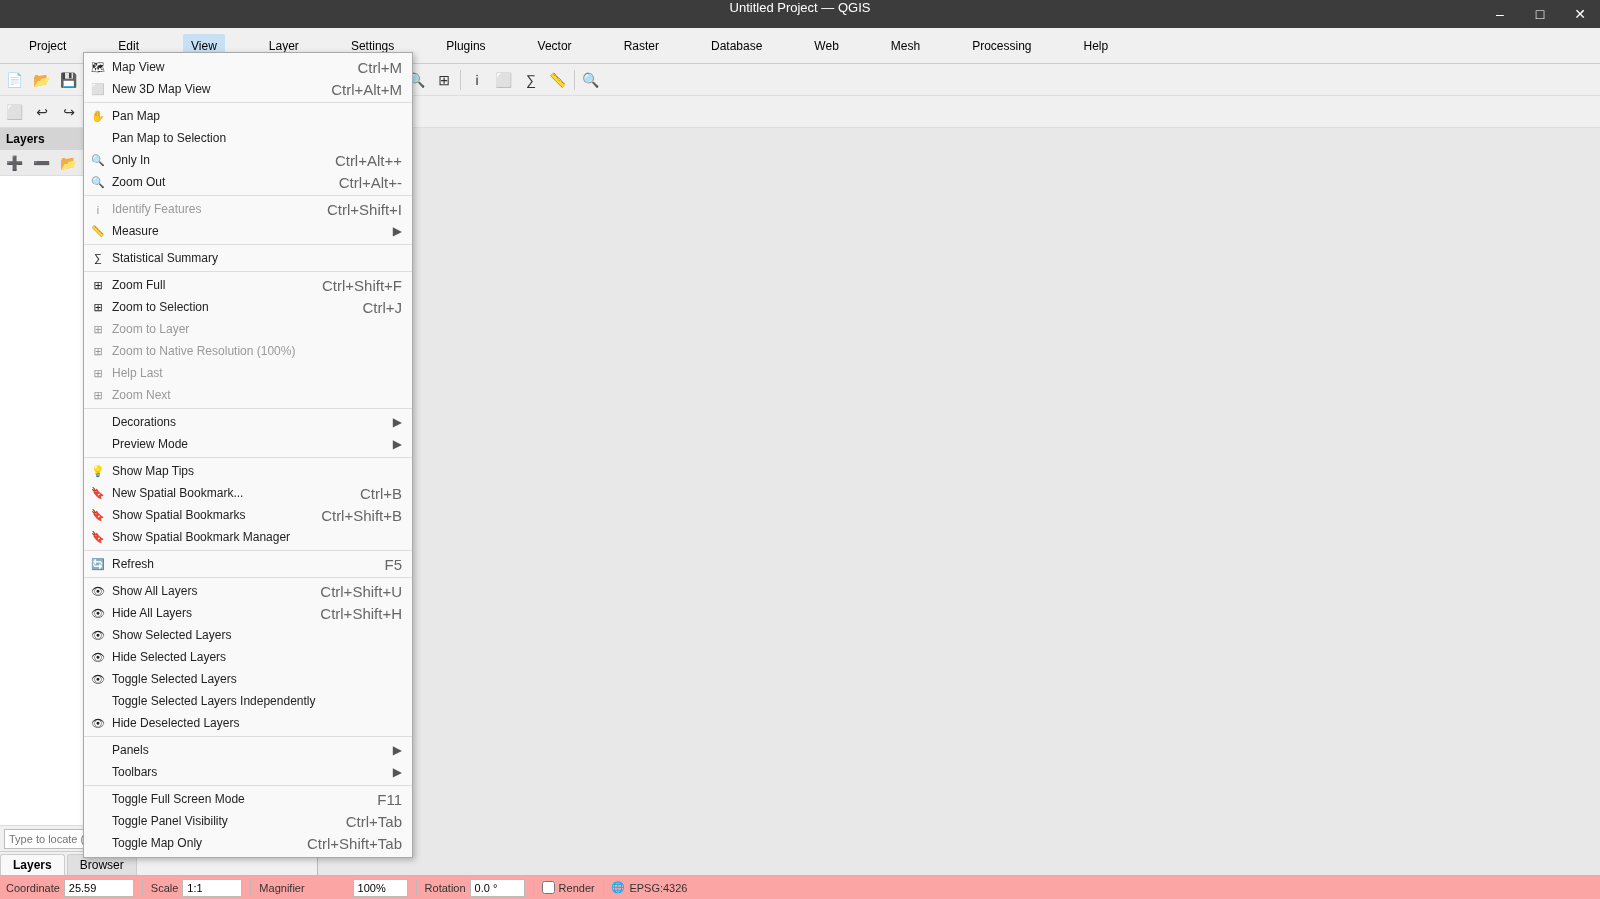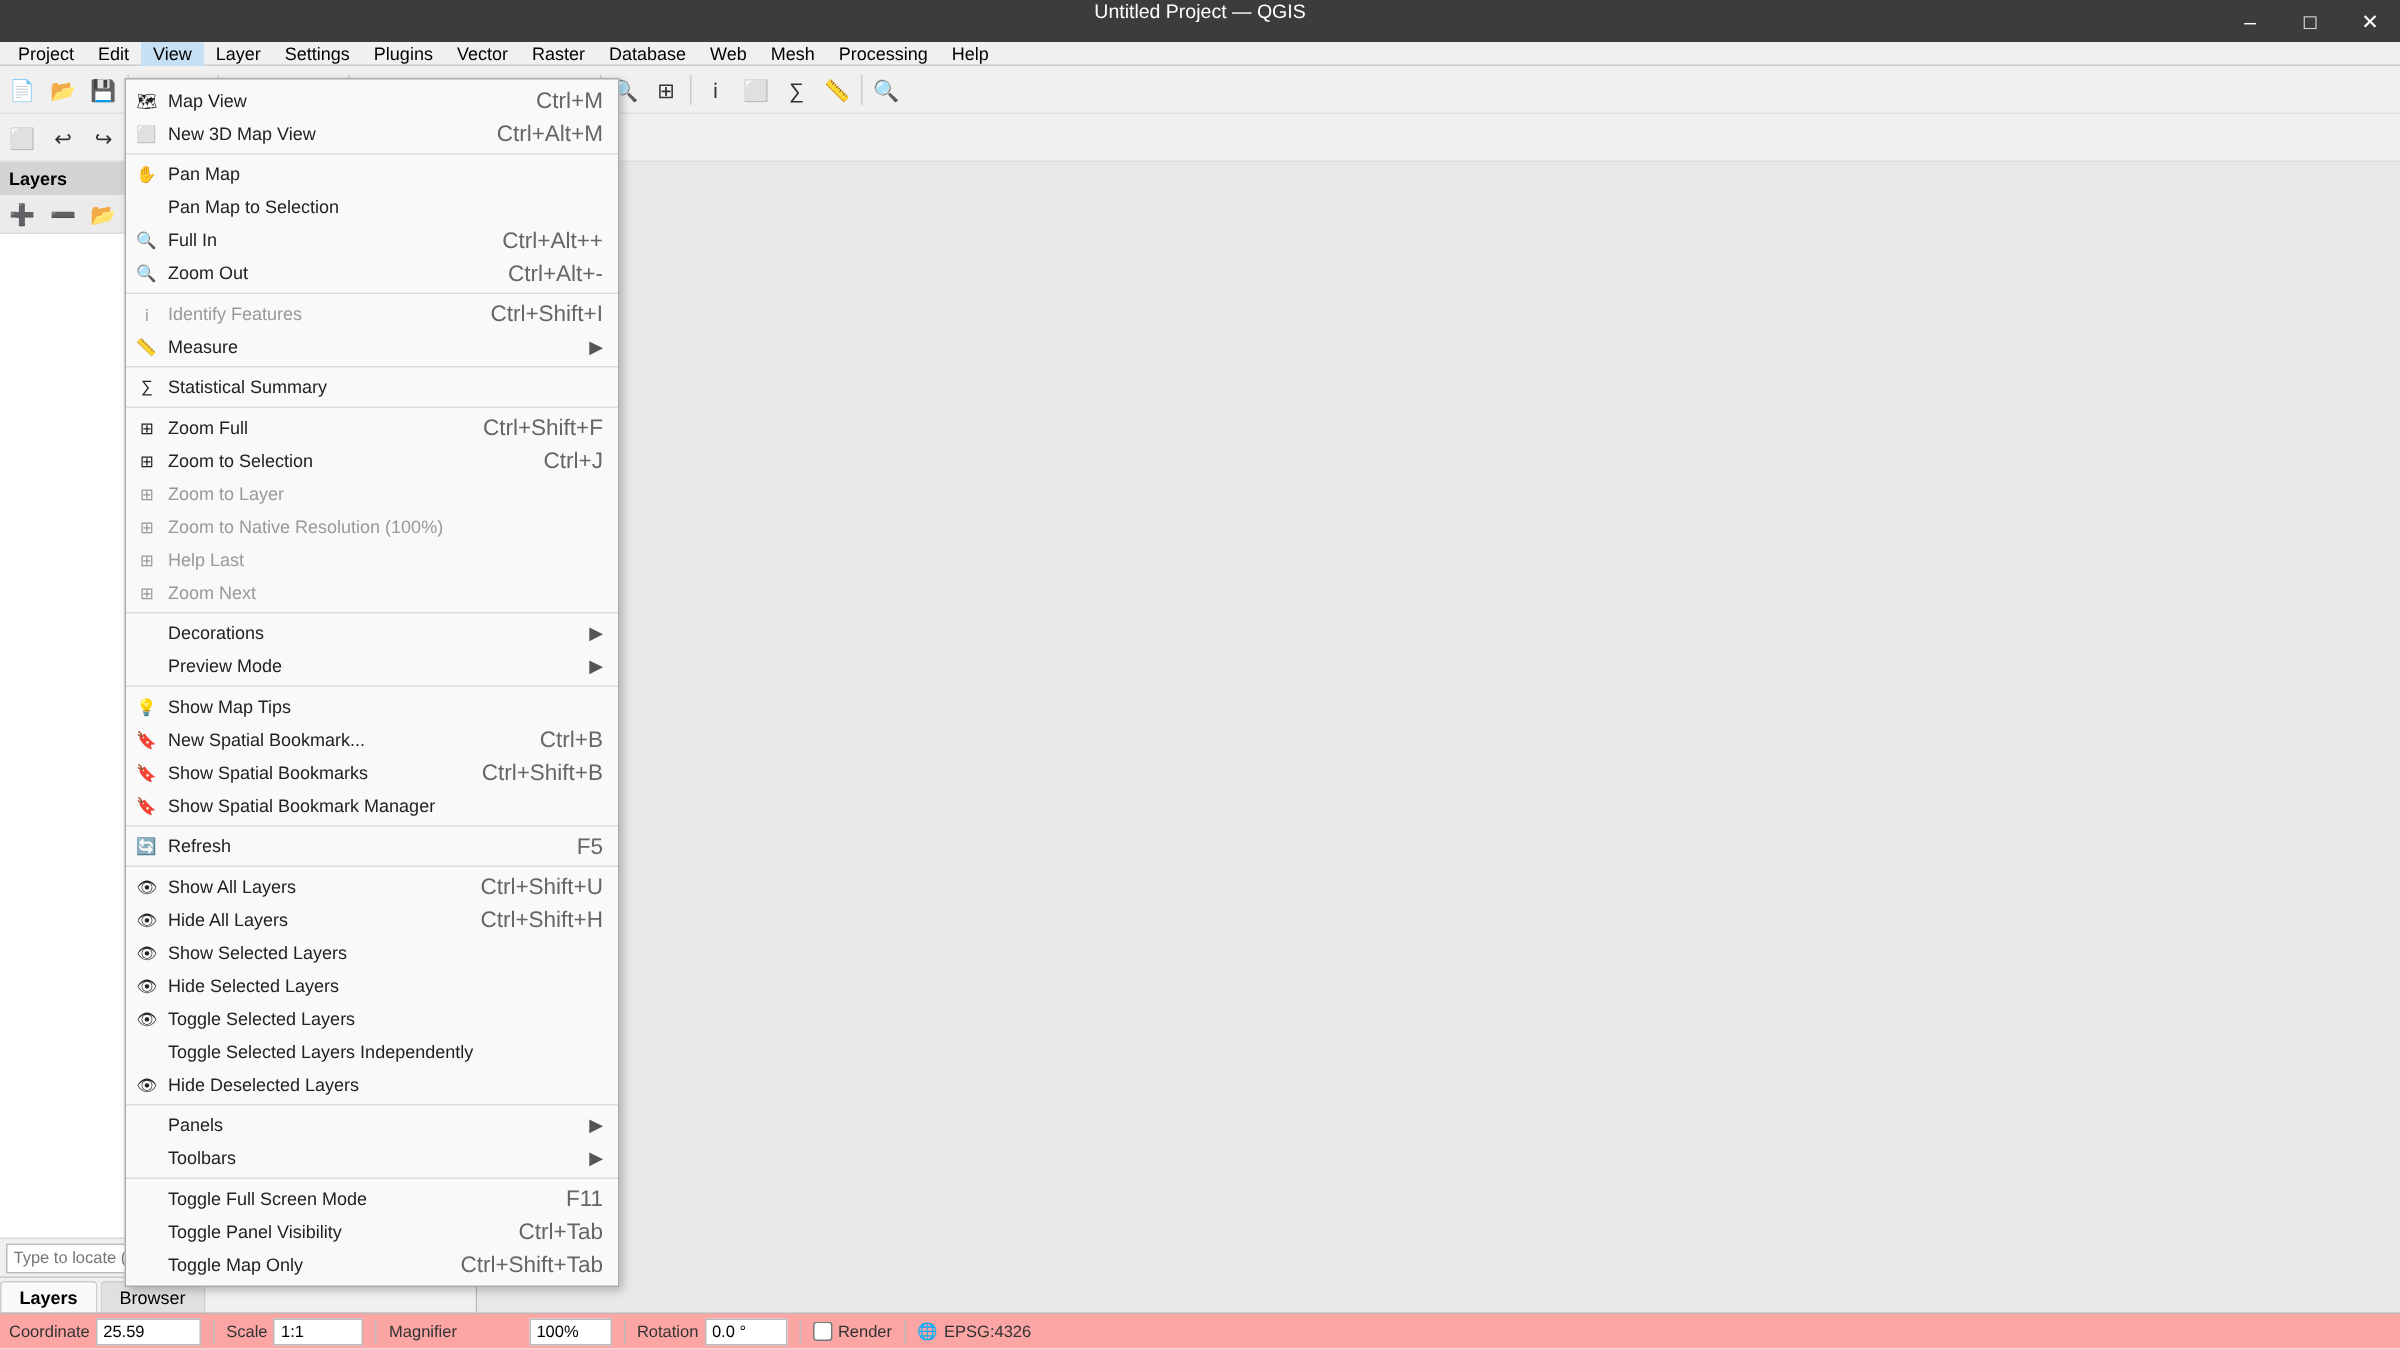--- a/index.html
+++ b/index.html
@@ -37,25 +37,26 @@
       align-items: center;
       justify-content: center;
       color: #fff;
       font-size: 14px;
       cursor: pointer;
     }
 
     
     #menu-bar {
       background: #f0f0f0;
-      height: 16px;
+      height: 36px;
       display: flex;
       align-items: center;
       border-bottom: 1px solid #ccc;
-      padding: 0 4px;
+      padding: 0 21px;
+      gap: 36px;
     }
     .menu-item {
       padding: 2px 8px;
       cursor: pointer;
       height: 24px;
       display: flex;
       align-items: center;
       font-size: 12px;
       border-radius: 2px;
     }
@@ -422,21 +423,21 @@
       <div class="menu-sep"></div>
       <div class="dd-item">
         <span class="icon-img">✋</span>
         <span>Pan Map</span>
       </div>
       <div class="dd-item">
         <span>Pan Map to Selection</span>
       </div>
       <div class="dd-item">
         <span class="icon-img">🔍</span>
-        <span>Full In</span>
+        <span>Only In</span>
         <span class="shortcut">Ctrl+Alt++</span>
       </div>
       <div class="dd-item">
         <span class="icon-img">🔍</span>
         <span>Zoom Out</span>
         <span class="shortcut">Ctrl+Alt+-</span>
       </div>
       <div class="menu-sep"></div>
       <div class="dd-item disabled">
         <span class="icon-img">ℹ</span>

